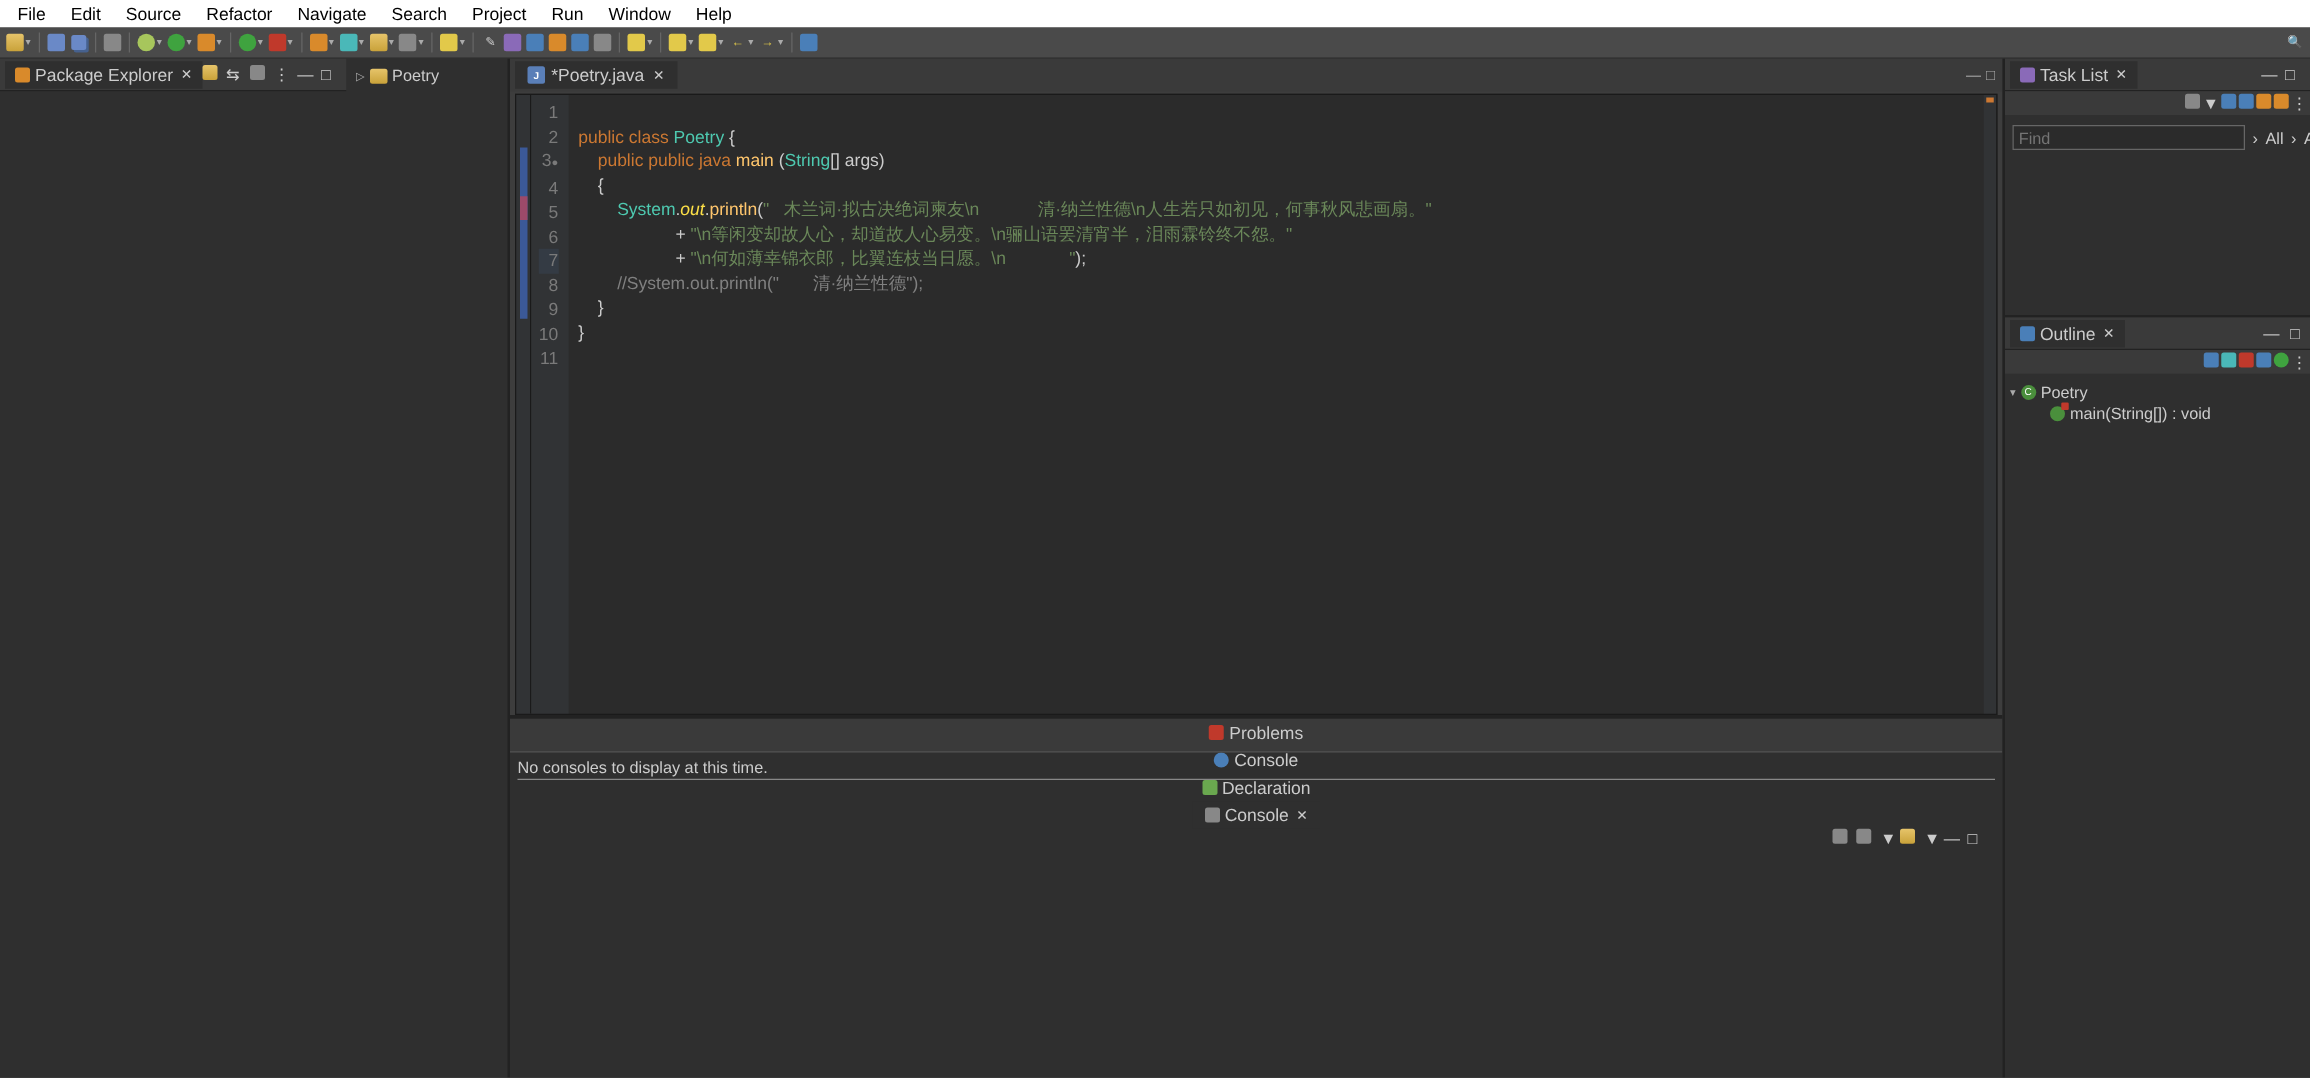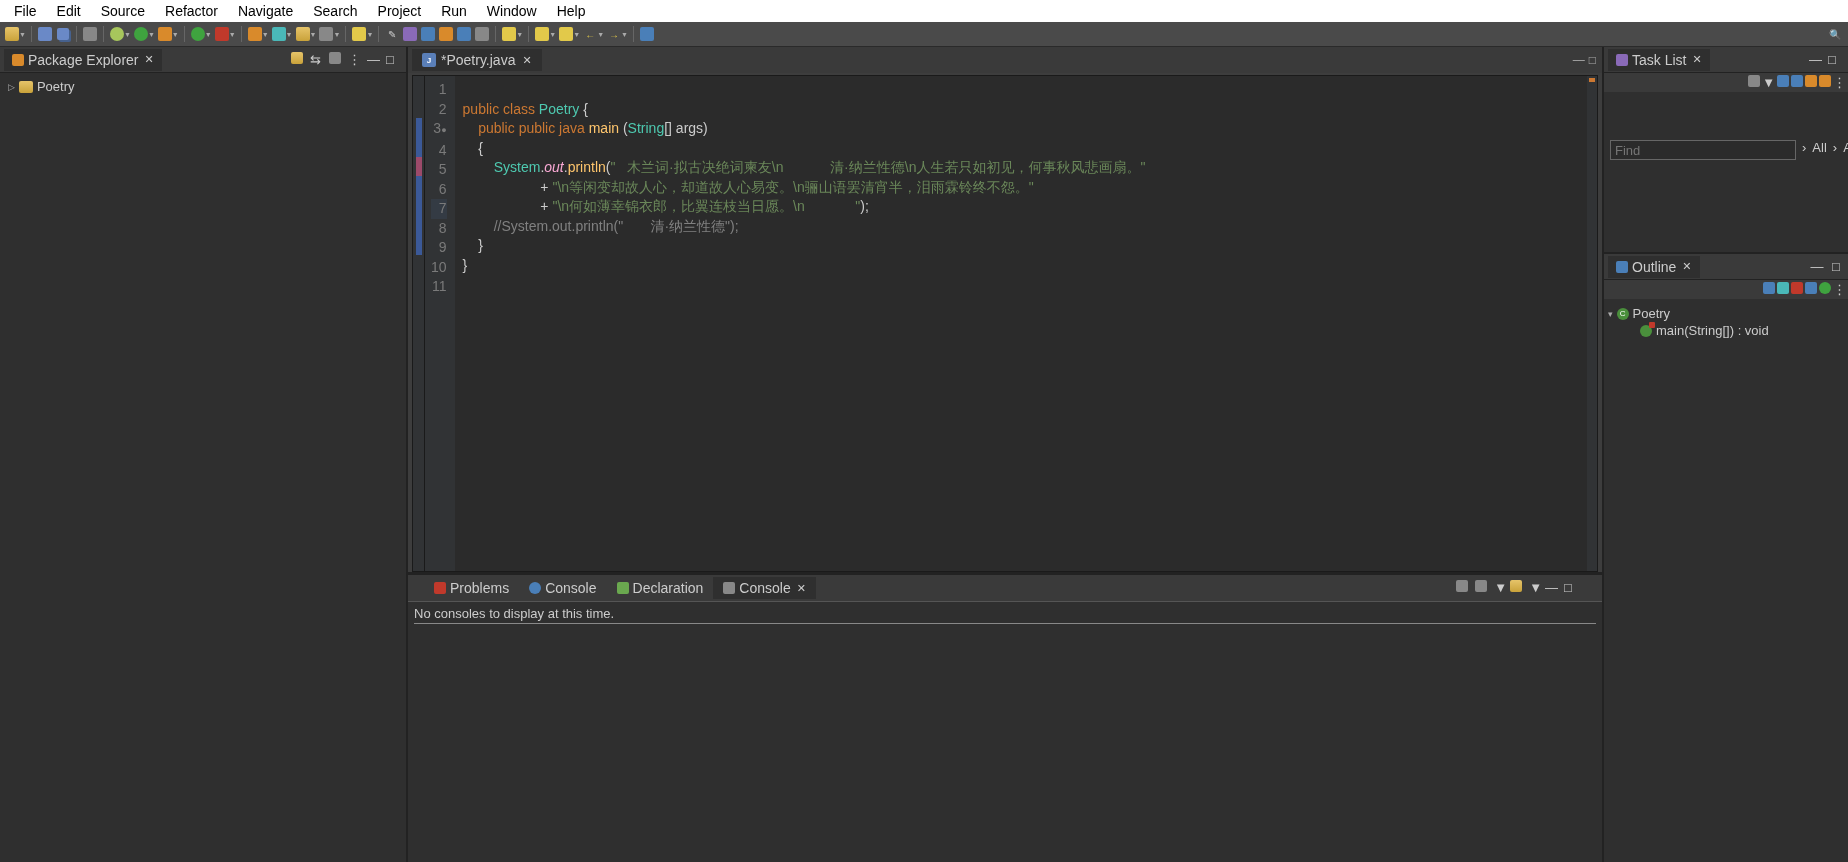--- a/index.html
+++ b/index.html
@@ -11,21 +11,21 @@
 
 
 .toolbar { background: #4a4a4a; height: 25px; display: flex; align-items: center; padding: 0 4px; gap: 2px; border-bottom: 1px solid #2a2a2a; }
 .toolbar .ticon { width: 16px; height: 16px; display: inline-flex; align-items: center; justify-content: center; font-size: 10px; }
 .toolbar .sep { width: 1px; height: 16px; background: #666; margin: 0 3px; }
 .toolbar .dd { font-size: 7px; color: #aaa; margin-left: -3px; }
 .toolbar .search { margin-left: auto; }
 
 
 .workspace { display: flex; height: calc(100% - 47px); }
-.left { width: 408px; background: #2f2f2f; display: flex; flex-direction: column; border-right: 2px solid #222; }
+.left { width: 408px; background: #2f2f2f; display: flex; flex-direction: row; border-right: 2px solid #222; }
 .center { flex: 1; display: flex; flex-direction: column; }
 .right { width: 246px; background: #2f2f2f; display: flex; flex-direction: column; border-left: 2px solid #222; }
 
 
 .viewhdr { background: #3a3a3a; height: 26px; display: flex; align-items: center; padding: 0 4px; border-bottom: 1px solid #222; }
 .viewtab { background: #2f2f2f; padding: 3px 8px; display: flex; align-items: center; gap: 4px; font-size: 14px; }
 .closex { font-size: 11px; color: #ccc; margin-left: 2px; }
 .viewtoolbar { margin-left: auto; display: flex; gap: 3px; }
 .viewtoolbar .ticon { width: 16px; height: 16px; }
 
@@ -44,41 +44,41 @@
 .gutter { background: #313335; color: #7a7a7a; padding: 4px 8px 4px 6px; text-align: right; user-select: none; line-height: 19.5px; }
 .gutter .ln { display: block; }
 .gutter .ln.mark { background: #4b6eaf22; }
 .annot { width: 12px; background: #313335; border-right: 1px solid #1a1a1a; }
 .annot .bar { width: 6px; margin-left: 3px; }
 .annot .bar.blue { background: #3b5998; height: 137px; margin-top: 42px; }
 .annot .bar.mag { background: #9c4a6a; height: 19px; margin-top: -98px; }
 .code { flex: 1; padding: 4px 8px; white-space: pre; line-height: 19.5px; color: #ccc; }
 .kw { color: #cc7832; }
 .typ { color: #4ec9b0; }
-.fld { color: #f9a8d4; font-style: italic; }
+.fld { color: #fde047; font-style: italic; }
 .mth { color: #ffc66d; }
 .str { color: #6a8759; }
 .cmt { color: #808080; }
 .pun { color: #ccc; }
 .minimap { width: 10px; background: #313335; }
 .minimap .mk { width: 6px; height: 4px; background: #cc7832; margin: 2px auto; }
 
 
 .bottom { height: 290px; border-top: 3px solid #222; background: #2f2f2f; display: flex; flex-direction: column; }
-.bottomtabs { background: #3a3a3a; height: 26px; display: flex; align-items: center; padding: 0 16px; }
+.bottomtabs { background: #3a3a3a; height: 26px; display: flex; align-items: center; padding: 0 6px; flex-direction: column; }
 .bottomtab { padding: 3px 10px; display: flex; align-items: center; gap: 4px; font-size: 14px; color: #ccc; }
 .bottomtab.active { background: #2f2f2f; }
 .bottomtab .bicon { width: 12px; height: 12px; display: inline-block; border-radius: 2px; }
 .console-body { flex: 1; padding: 4px 6px; font-size: 13px; border-top: 1px solid #555; }
 .console-hr { border: none; border-top: 1px solid #888; margin-top: 2px; }
 
 
 .taskbody { padding: 4px; }
 .tasktoolbar { display: flex; gap: 2px; justify-content: flex-end; padding: 2px; background: #3a3a3a; }
-.findrow { display: flex; align-items: flex-start; gap: 6px; padding: 4px 2px; margin-top: 40px; }
+.findrow { display: flex; align-items: center; gap: 6px; padding: 4px 2px; }
 .findbox { flex: 0 0 96px; background: #2b2b2b; border: 1px solid #666; color: #888; font-size: 13px; padding: 2px 4px; height: 20px; }
 .findrow .lbl { font-size: 13px; white-space: nowrap; }
 
 
 .outlineblock { border-top: 2px solid #222; text-align: center; }
 .outbody { padding: 6px 4px; font-size: 13px; }
 .outitem { display: flex; align-items: center; gap: 4px; padding: 1px 0; }
 .outitem.child { padding-left: 32px; }
 .cicon { width: 12px; height: 12px; background: #4a8f3c; border-radius: 50%; display: inline-flex; align-items: center; justify-content: center; font-size: 8px; color: #fff; }
 .micon { width: 12px; height: 12px; background: #4a8f3c; border-radius: 50%; display: inline-block; position: relative; }

